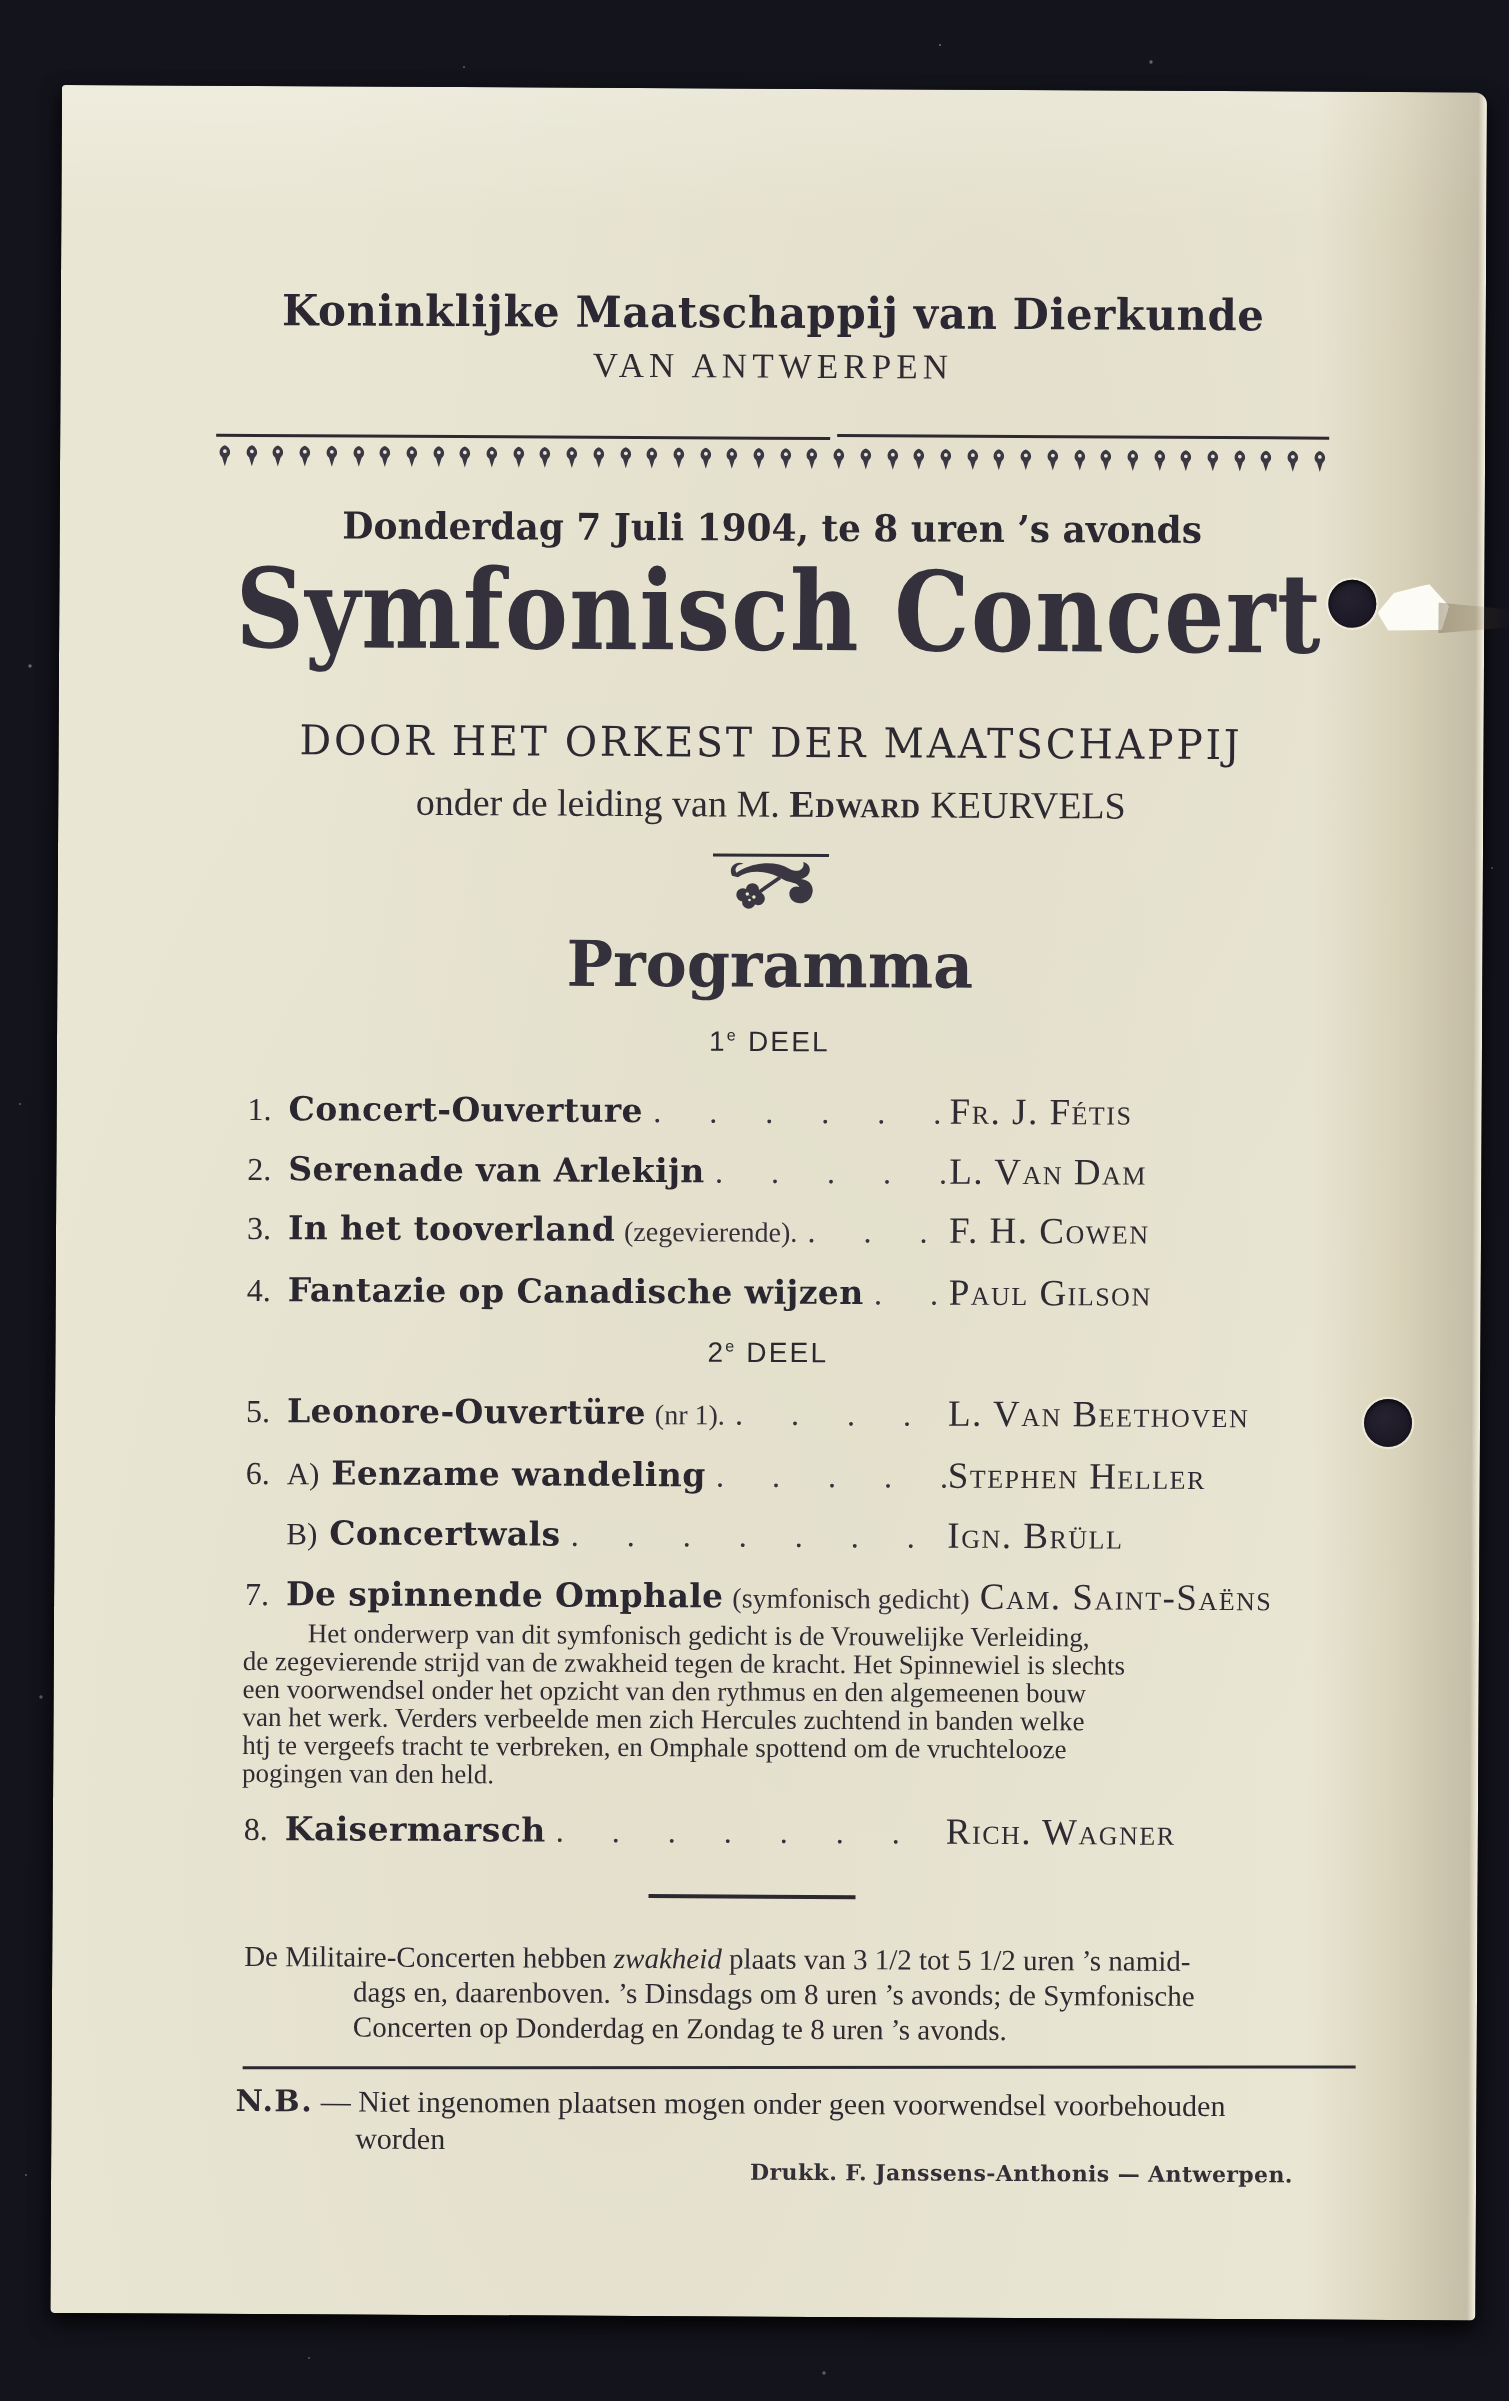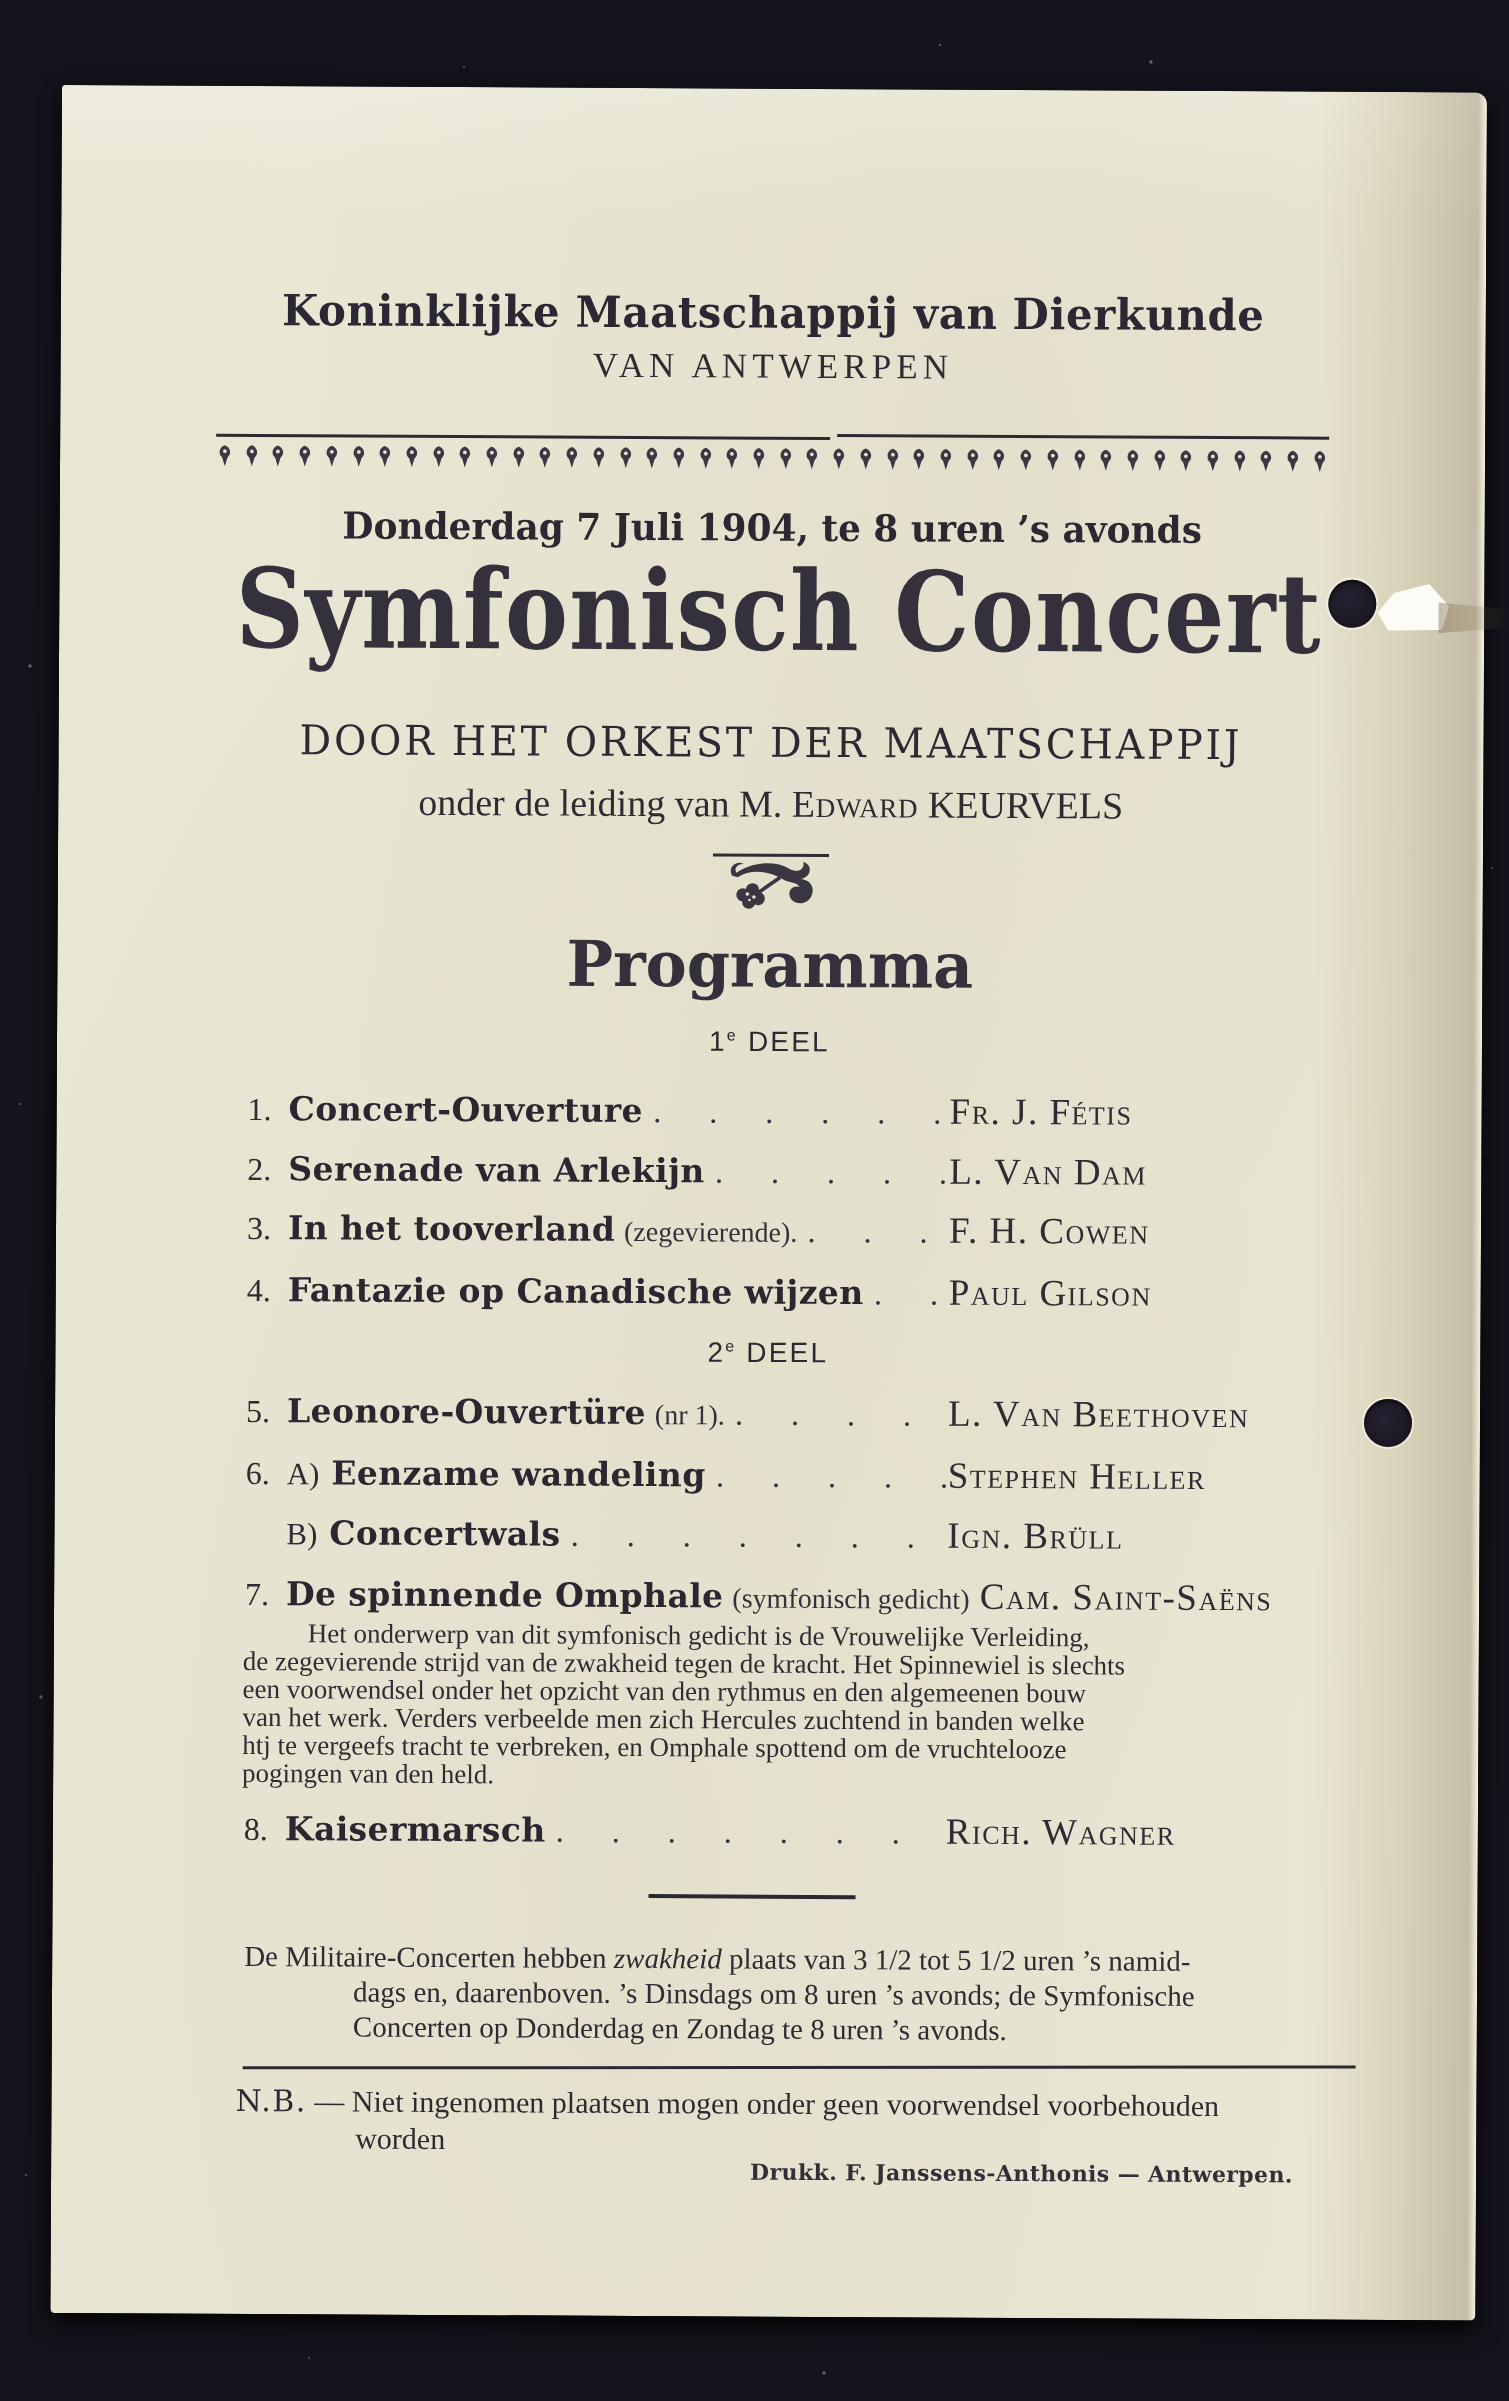--- a/index.html
+++ b/index.html
@@ -63,21 +63,21 @@
     font-size:37px;line-height:43px;transform:scaleX(.97);color:#2b2831;}
 
   .maintitle{margin-top:-2.9px;position:relative;left:7.3px;text-align:center;
     font-family:"DejaVu Serif",serif;font-weight:bold;font-size:110px;line-height:129px;
     letter-spacing:1.5px;transform:scaleX(.86);color:#34303c;}
 
   .orchestra{margin-top:44px;text-align:center;font-family:"DejaVu Serif",serif;
     font-size:41px;line-height:47px;letter-spacing:2.9px;transform:scaleX(.96);color:#2c2932;}
 
   .conductor{margin-top:16px;text-align:center;font-size:38px;line-height:43px;color:#2e2b32;}
-  .conductor .sc{font-variant:small-caps;letter-spacing:0.7px;}
+  .conductor .sc{font-variant:small-caps;letter-spacing:0.7px;font-weight:bold;}
 
   .rule-small{margin:28px auto 0;width:116px;height:2.2px;background:#2f2c34;}
   .fleuron{margin:0 auto;width:118px;height:53px;text-align:center;line-height:0;}
 
   .programma{margin-top:11.8px;text-align:center;font-family:"DejaVu Serif",serif;font-weight:bold;
     font-size:63px;line-height:88px;transform:scaleX(.98);color:#35313c;}
 
   .deel{text-align:center;font-family:"Liberation Sans",sans-serif;
     font-size:28px;line-height:32px;letter-spacing:2.2px;color:#2b2930;}
   .deel1{margin-top:10.3px;}
@@ -104,21 +104,21 @@
 
   .divider-mid{margin:44px 0 0 596px;width:207px;height:3.7px;background:#2b2830;}
 
   .military{margin:43px 0 0 192px;width:1094px;font-size:29px;line-height:35px;color:#2e2b32;}
   .military .ind{margin-left:109px;}
   .military em{font-style:italic;}
 
   .rule-bottom{margin:19px 0 0 191px;width:1113px;height:2.9px;background:#2c2931;transform:rotate(-0.35deg);}
 
   .nb{margin:16px 0 0 184px;font-size:30px;line-height:37px;color:#2c2930;}
-  .nb .lbl{font-family:"DejaVu Serif",serif;font-weight:normal;letter-spacing:1.5px;}
+  .nb .lbl{font-family:"DejaVu Serif",serif;font-weight:bold;letter-spacing:1.5px;}
   .nb .ind{margin-left:120px;}
 
   .printer{margin:0 0 0 699px;font-family:"DejaVu Serif",serif;font-weight:bold;
     font-size:22px;line-height:26.4px;letter-spacing:0.4px;color:#332f36;}
 
   .hole{position:absolute;width:48px;height:48px;border-radius:50%;
     background:radial-gradient(circle at 42% 40%, #262231, #1b1824 70%);
     box-shadow:0 0 0 2.2px rgba(252,250,242,.55), inset 0 2.2px 4.4px rgba(0,0,0,.7);}
   .hole1{left:1269px;top:488px;}
   .hole2{left:1309px;top:1307px;}

